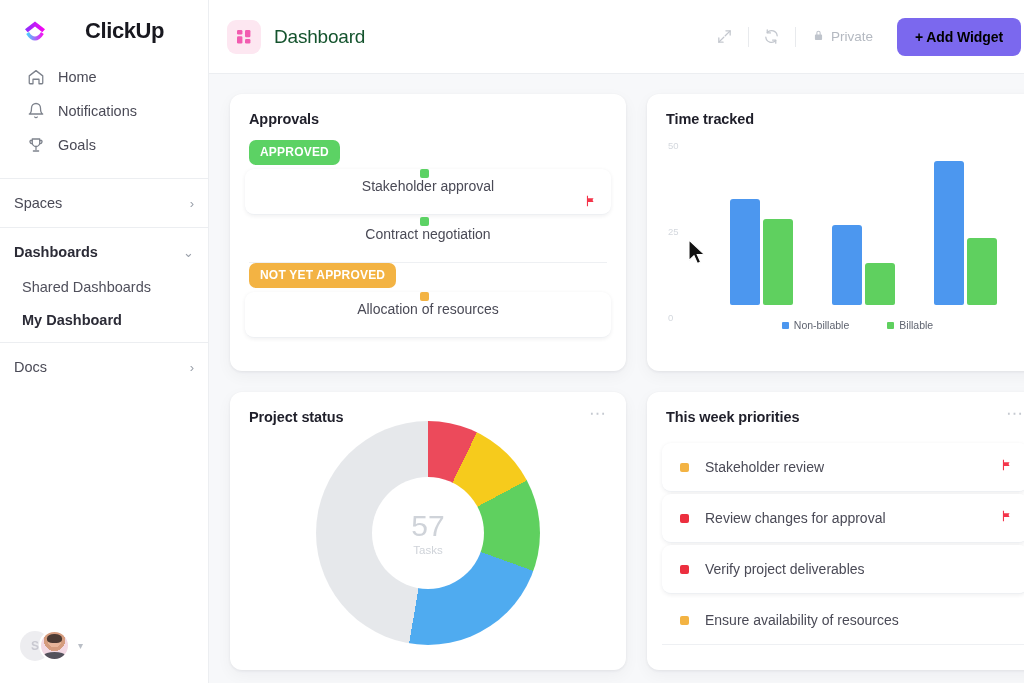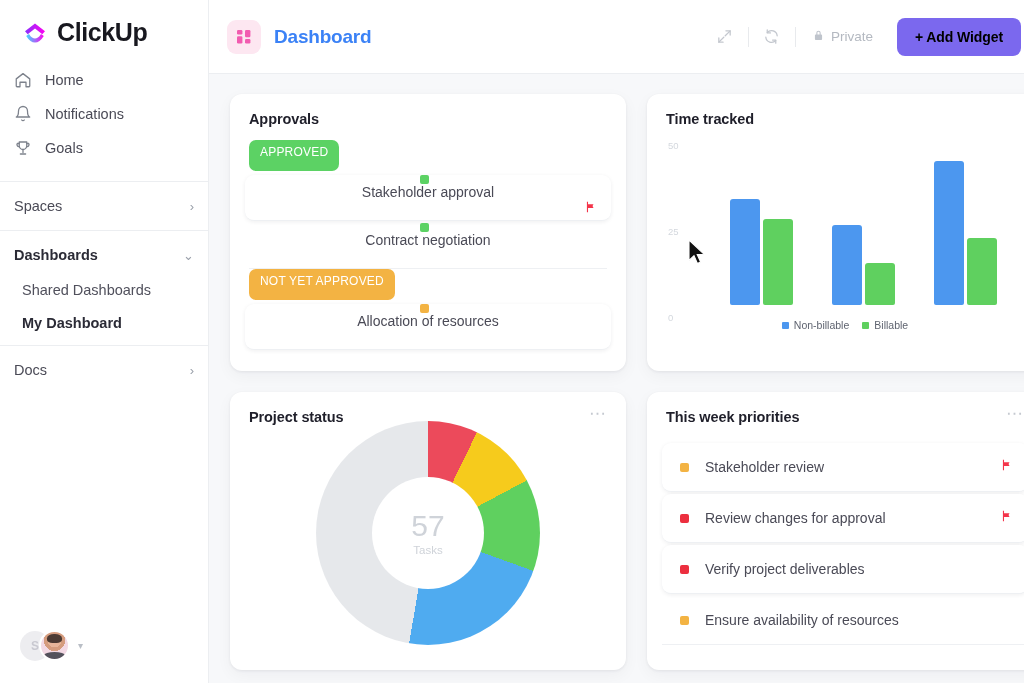--- a/index.html
+++ b/index.html
@@ -10,26 +10,26 @@
   }
   #app { position: relative; width: 1024px; height: 683px; display: flex; background: #fff; }
 
   
   #sidebar {
     width: 209px; height: 683px; background: #ffffff;
     border-right: 1px solid #eceef1; flex: 0 0 209px; position: relative;
   }
   .logo-row { display: flex; align-items: center; gap: 9px; padding: 18px 0 14px 22px; }
   .logo-mark { width: 26px; height: 26px; position: relative; flex: 0 0 26px; }
-  .logo-text { font-size: 25px; font-weight: bold; color: #18181f; letter-spacing: -0.4px; }
+  .logo-text { font-size: 22px; font-weight: bold; color: #18181f; letter-spacing: -0.4px; margin-left: 28px; }
 
   .nav-group { padding: 2px 0 10px 0; }
   .nav-item {
     display: flex; align-items: center; gap: 13px;
-    height: 34px; padding: 0 20px 0 13px; cursor: pointer;
+    height: 34px; padding: 0 20px 0 26px; cursor: pointer;
   }
   .nav-ico { width: 19px; height: 19px; flex: 0 0 19px; display: flex; align-items: center; justify-content: center; }
   .nav-label { font-size: 14.5px; color: #4a4a56; }
 
   .sep { height: 1px; background: #eceef1; margin: 6px 0; }
 
   .sec-row {
     display: flex; align-items: center; justify-content: space-between;
     height: 36px; padding: 0 14px; cursor: pointer;
   }
@@ -66,21 +66,21 @@
   #main { flex: 1 1 auto; height: 683px; background: #f7f8fa; position: relative; }
 
   #topbar {
     height: 74px; background: #fff; border-bottom: 1px solid #eceef1;
     display: flex; align-items: center; padding: 0 22px 0 18px;
   }
   .db-ico {
     width: 34px; height: 34px; border-radius: 9px; background: #fde7f1;
     display: flex; align-items: center; justify-content: center; flex: 0 0 34px;
   }
-  #page-title { font-size: 19px; font-weight: bold; color: #3b82f6; margin-left: 13px; letter-spacing: -0.2px; }
+  #page-title { font-size: 19px; font-weight: normal; color: #14532d; margin-left: 13px; letter-spacing: -0.2px; }
   .tb-right { margin-left: auto; display: flex; align-items: center; gap: 0; }
   .tb-btn {
     width: 34px; height: 34px; display: flex; align-items: center; justify-content: center;
     cursor: pointer; color: #c3c7ce;
   }
   .tb-div { width: 1px; height: 20px; background: #e8eaed; margin: 0 6px; }
   .priv {
     display: flex; align-items: center; gap: 6px; color: #b4b9c1; font-size: 13.5px;
     padding: 0 10px; cursor: pointer;
   }
@@ -104,22 +104,22 @@
   .card-title { font-size: 14.5px; font-weight: bold; color: #1f1f2a; letter-spacing: -0.1px; }
   .dots { color: #c5c9d0; font-size: 17px; line-height: .6; letter-spacing: 1px; cursor: pointer; }
 
   .card-approvals { height: 277px; }
   .card-time { height: 277px; }
   .card-status { height: 278px; }
   .card-week { height: 278px; }
 
   
   .badge {
-    display: inline-block; color: #fff; font-size: 12px; font-weight: normal;
-    padding: 5px 11px 12px 11px; border-radius: 7px; letter-spacing: .2px;
+    display: inline-block; color: #fff; font-size: 12px; font-weight: bold;
+    padding: 5px 11px 6px 11px; border-radius: 7px; letter-spacing: .2px;
   }
   .badge.green { background: #5cd264; }
   .badge.amber { background: #f3b343; }
   .ap-row {
     display: flex; align-items: center; height: 46px;
     border-bottom: 1px solid #eef0f3; margin-top: 2px; flex-direction: column;
   }
   .ap-row.raised {
     background: #fff; border-radius: 9px; border-bottom: 1px solid #eef0f3;
     box-shadow: 0 1px 4px rgba(22,28,45,.07); padding: 0 9px; margin: 4px -4px 0 -4px;
@@ -140,21 +140,21 @@
   .plot { position: absolute; left: 44px; right: 8px; top: 12px; bottom: 26px; }
   .bargroups { position: absolute; inset: 0; display: flex; align-items: flex-end; justify-content: space-around; }
   .bgrp { display: flex; align-items: flex-end; gap: 3px; height: 100%; }
   .bar { width: 30px; border-radius: 3px 3px 2px 2px; }
   .bar.nb { background: #4c97ef; }
   .bar.bl { background: #5fd05f; }
   .legend {
     position: absolute; left: 0; right: 0; bottom: 0;
     display: flex; align-items: center; justify-content: center; gap: 13px;
   }
-  .lg { display: flex; align-items: center; gap: 5px; font-size: 10.5px; color: #5f6470; }
+  .lg { display: flex; align-items: center; gap: 5px; font-size: 10.5px; color: #5f6470; margin-left: 25px; }
   .lgdot { width: 7px; height: 7px; border-radius: 1px; }
 
   
   .donut-wrap { display: flex; justify-content: center; align-items: center; height: 228px; margin-top: -6px; }
   .donut { position: relative; width: 224px; height: 224px; border-radius: 50%; }
   .donut-hole {
     position: absolute; left: 50%; top: 50%; transform: translate(-50%,-50%);
     width: 112px; height: 112px; border-radius: 50%; background: #fff;
     display: flex; flex-direction: column; align-items: center; justify-content: center;
   }

